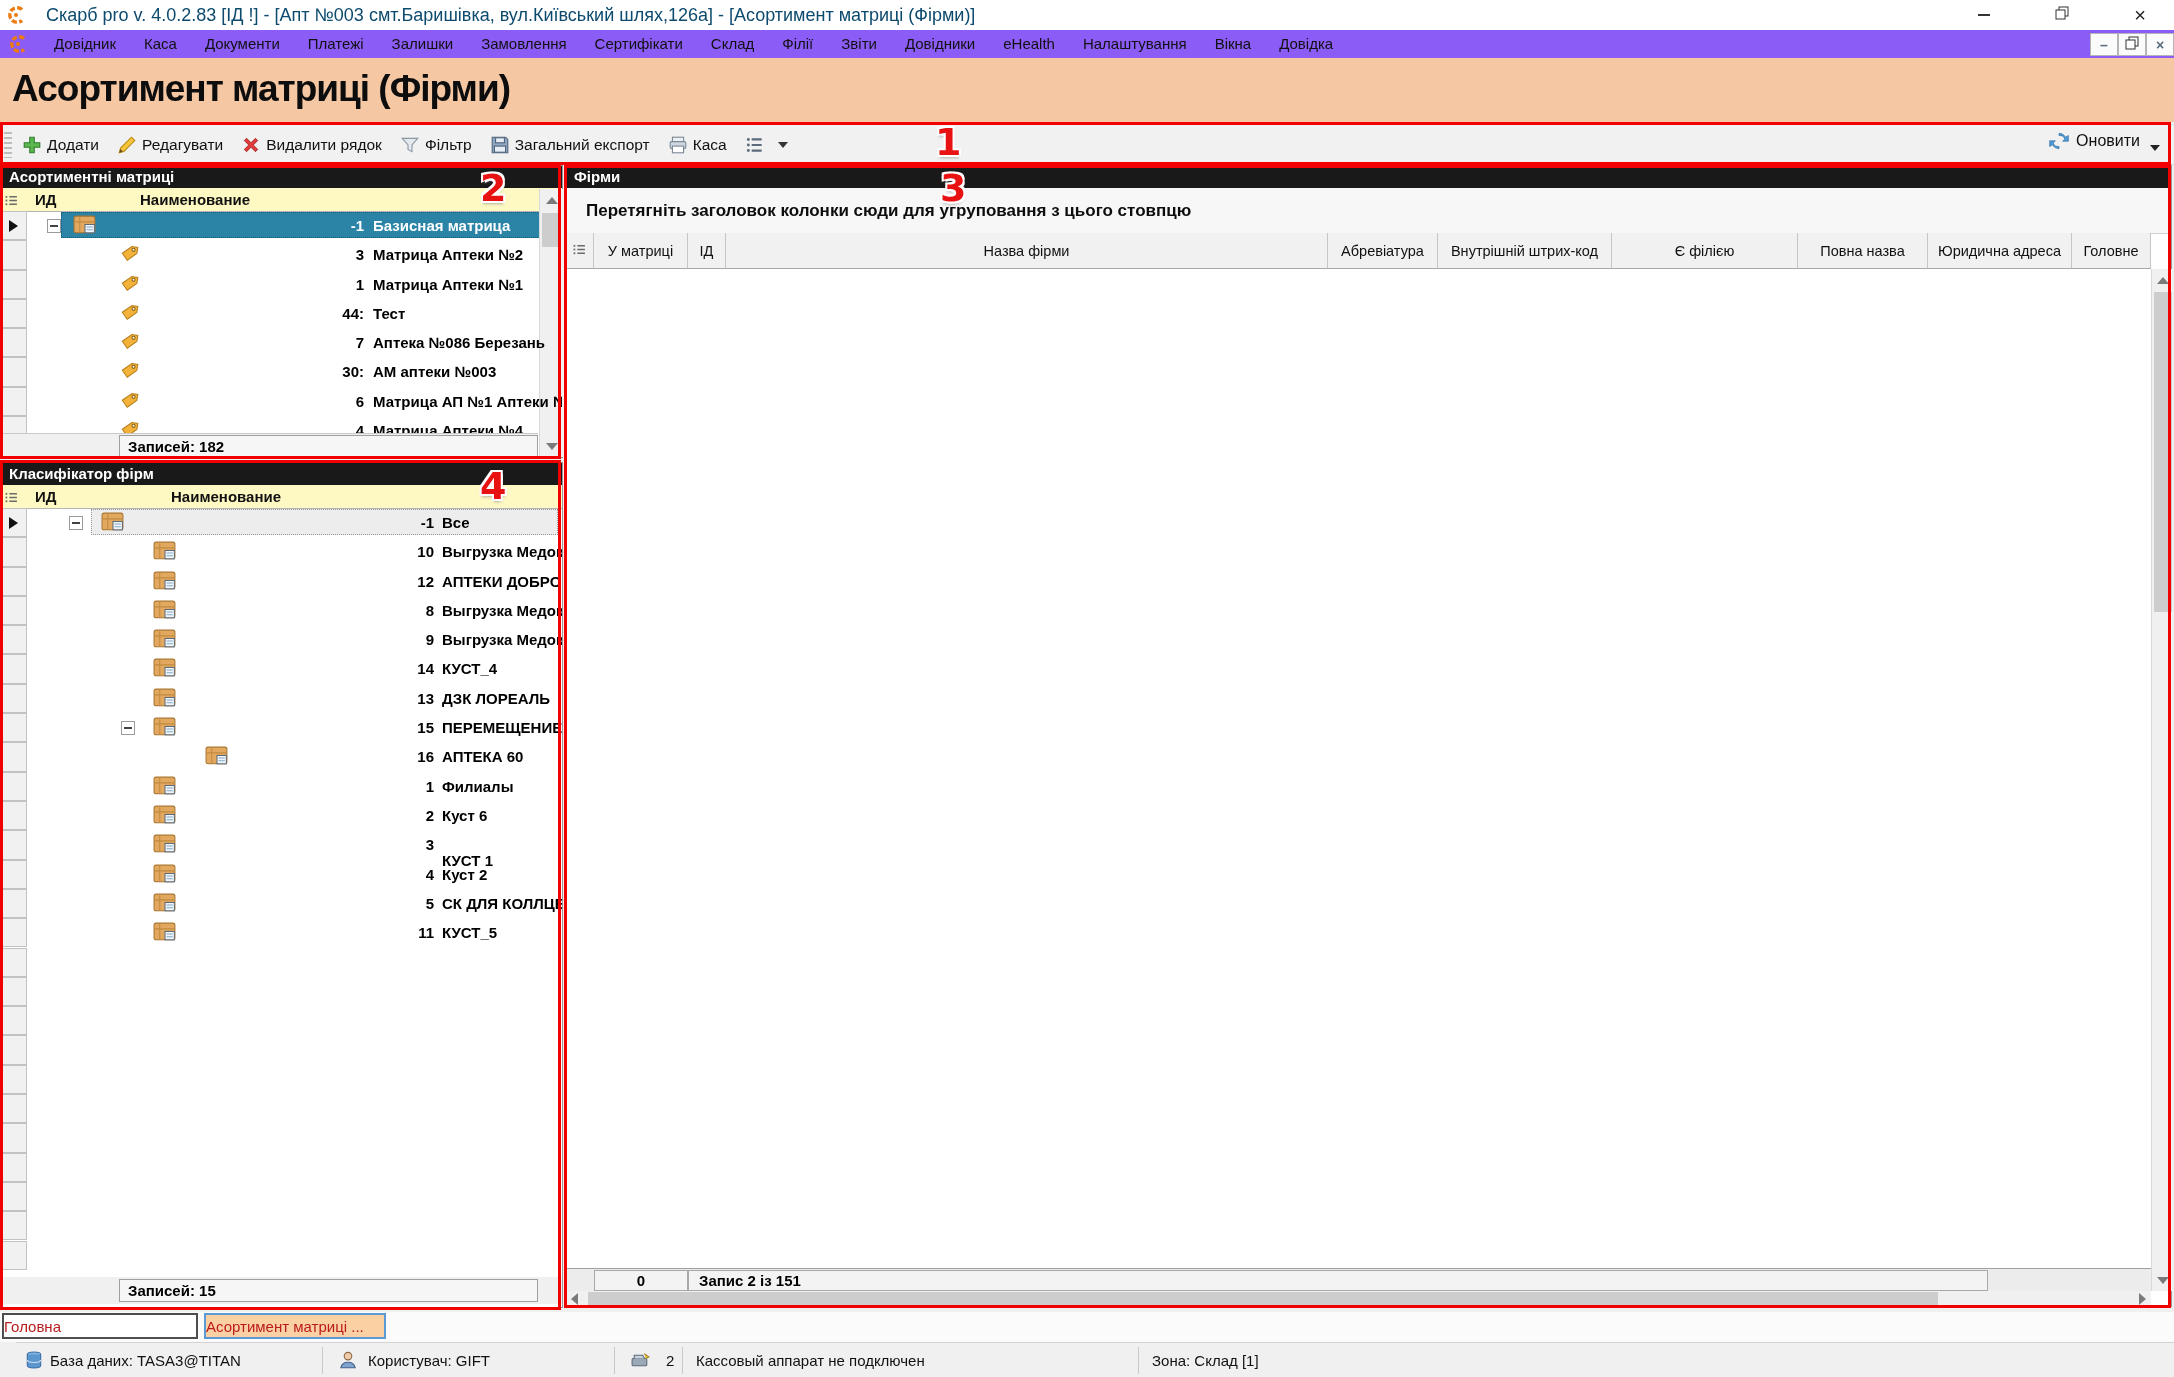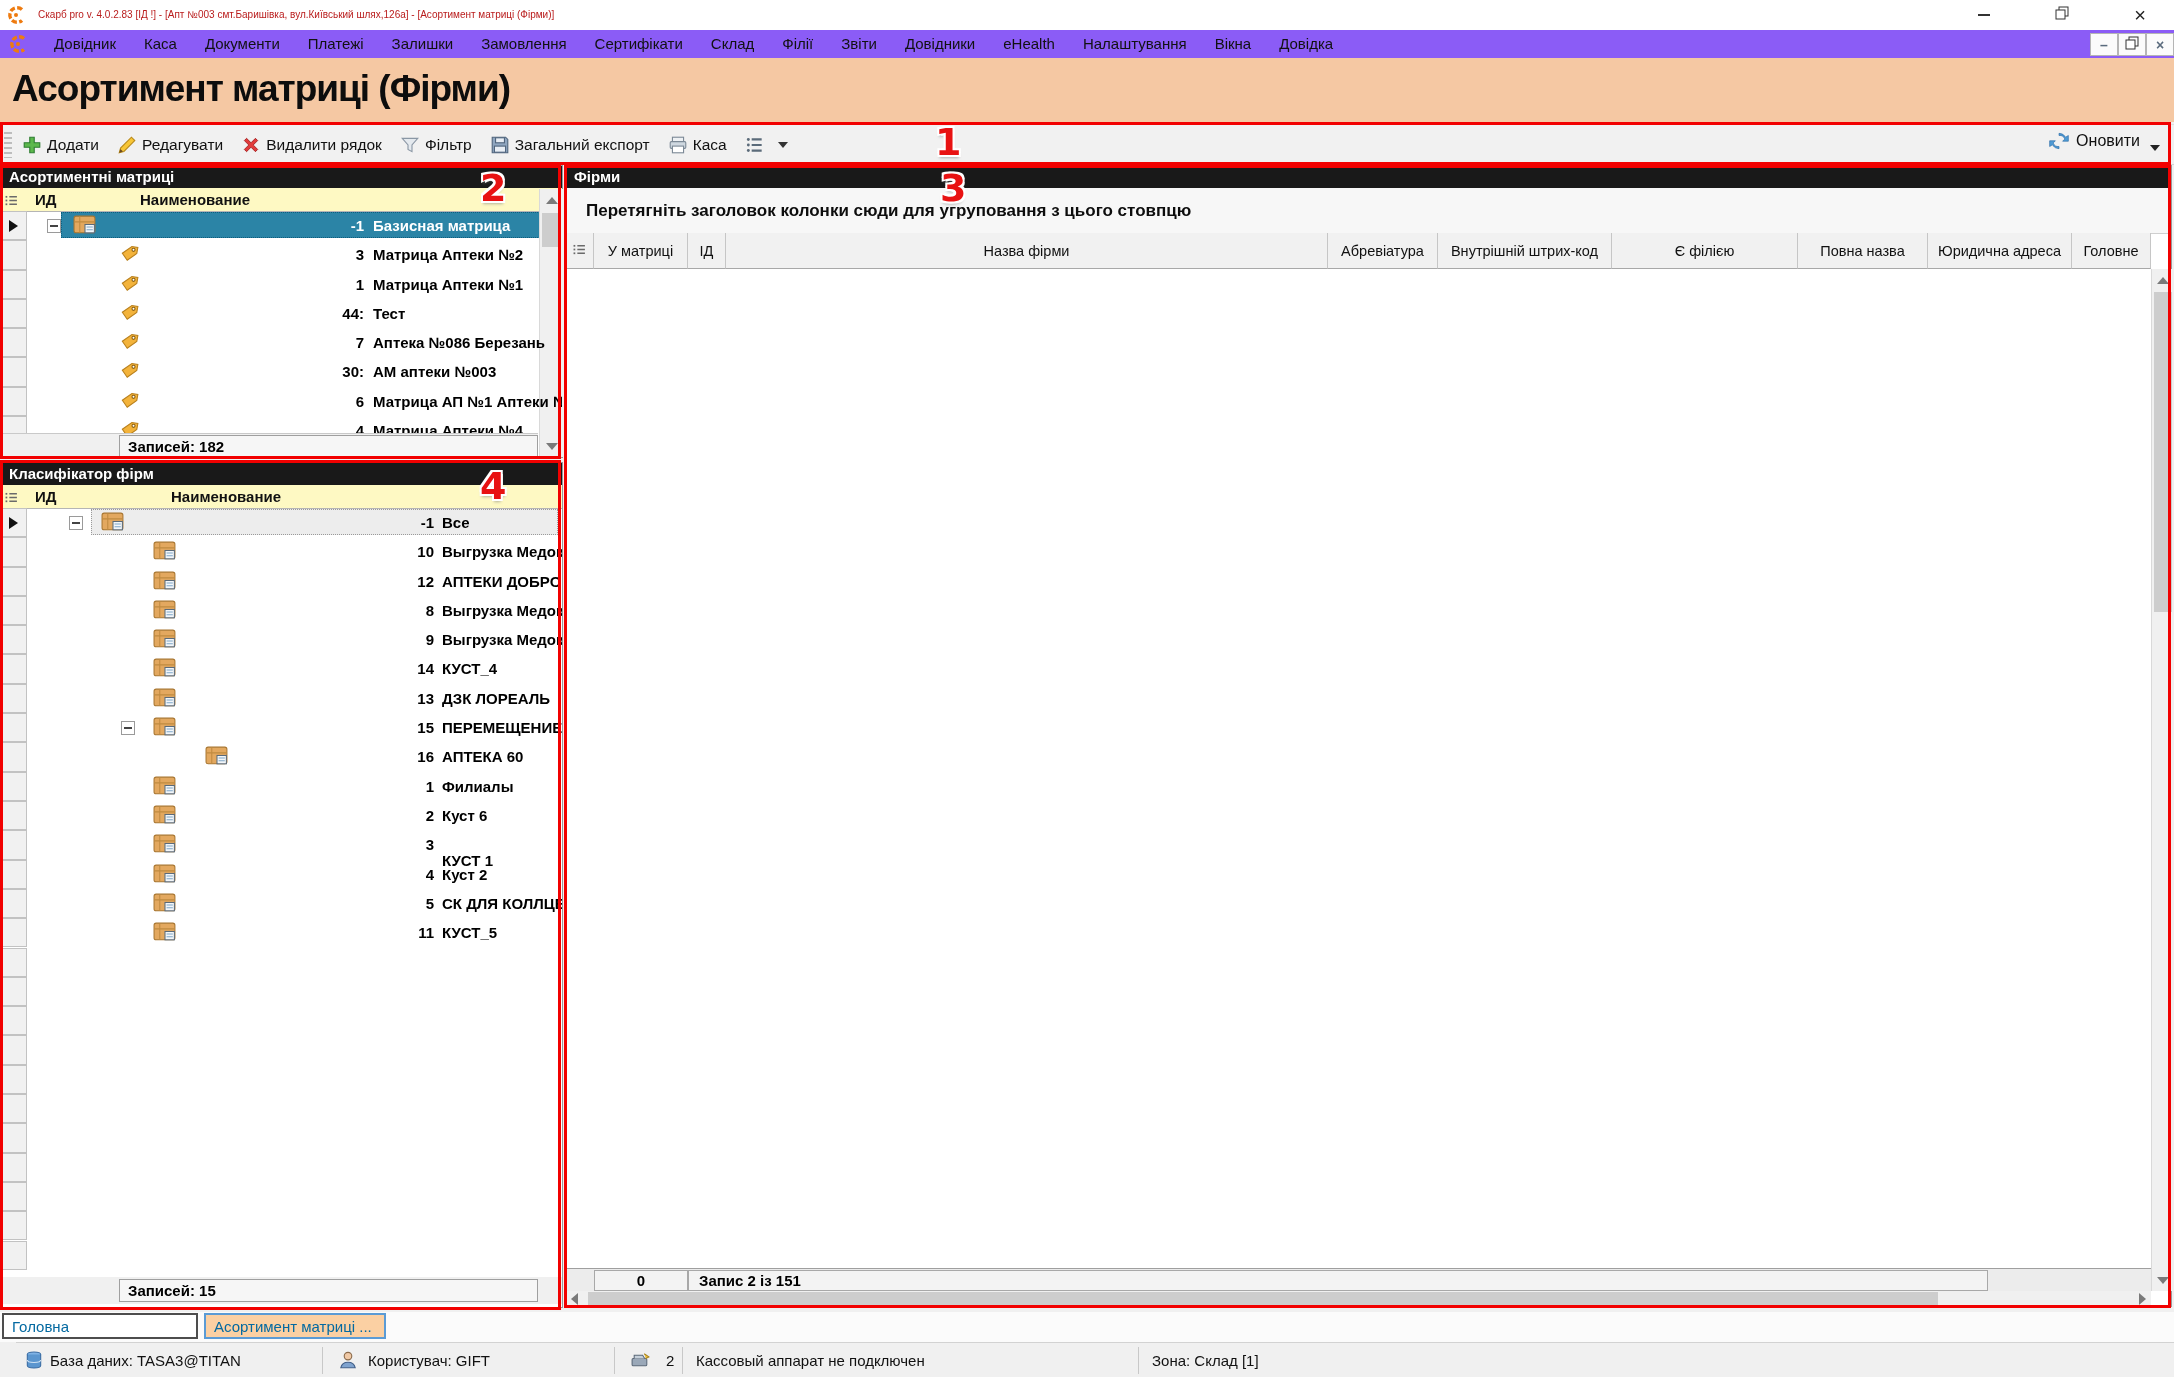--- a/index.html
+++ b/index.html
@@ -1,21 +1,21 @@
 <!DOCTYPE html>
 <html><head>
 <meta charset="utf-8">
 <style>
   html,body{margin:0;padding:0;width:2174px;height:1377px;overflow:hidden;
     font-family:"Liberation Sans","DejaVu Sans",sans-serif;background:#f0f0f0;position:relative;}
   .abs{position:absolute;}
   
   #titlebar{left:0;top:0;width:2174px;height:30px;background:#ffffff;}
   #titlebar .logo{left:6px;top:5px;width:20px;height:20px;}
-  #window-title{left:38px;top:0;height:30px;line-height:30px;font-size:10px;color:#b91c1c;white-space:nowrap;}
+  #window-title{left:46px;top:0;height:30px;line-height:30px;font-size:18px;color:#0c4a6e;white-space:nowrap;}
   .win-ctl{top:0;width:44px;height:30px;display:flex;align-items:center;justify-content:center;color:#222;}
   #btn-min-main{left:1962px;} #btn-restore-main{left:2040px;} #btn-close-main{left:2118px;font-size:20px;}
   .minbar{width:12px;height:2px;background:#333;}
   
   #menubar{left:0;top:30px;width:2174px;height:28px;background:#8b5cf6;display:flex;align-items:center;}
   #menubar .logo{left:8px;top:4px;width:20px;height:20px;position:absolute;}
   #menu-items{margin-left:40px;display:flex;}
   .menu-item{font-size:15px;color:#111;padding:0 14px;line-height:28px;cursor:default;}
   .mdi-ctl{top:33px;width:26px;height:21px;background:#fbfbfb;border:1px solid #b5b5b5;
     display:flex;align-items:center;justify-content:center;color:#5a6b7d;font-weight:bold;font-size:14px;}
@@ -80,21 +80,21 @@
   #ffooter{position:absolute;left:0;top:1102px;width:1585px;height:23px;background:#ececec;border-top:1px solid #9f9f9f;}
   #ffooter .cell0{position:absolute;left:28px;top:1px;width:94px;height:21px;background:#f3f3f3;border:1px solid #a8a8a8;
     box-sizing:border-box;font-size:15px;font-weight:bold;text-align:center;line-height:19px;}
   #ffooter .cellmsg{position:absolute;left:122px;top:1px;width:1300px;height:21px;background:#f3f3f3;border:1px solid #a8a8a8;
     box-sizing:border-box;font-size:15px;font-weight:bold;line-height:19px;padding-left:10px;}
   #fhscroll{position:absolute;left:0;top:1125px;width:1585px;height:16px;background:#f0f0f0;}
   #fhscroll .hthumb{position:absolute;left:22px;top:1px;width:1350px;height:14px;background:#cdcdcd;}
   #fvscroll{left:1585px;top:103px;width:22px;height:1022px;}
   
   #tabbar{left:0;top:1312px;width:2174px;height:30px;background:#fbfbfb;}
-  .tab{position:absolute;top:1px;height:26px;box-sizing:border-box;font-size:15px;line-height:23px;padding-left:8px;color:#0369a1;white-space:nowrap;overflow:hidden;}
+  .tab{position:absolute;top:1px;height:26px;box-sizing:border-box;font-size:15px;line-height:23px;color:#b91c1c;white-space:nowrap;overflow:hidden;}
   
   #statusbar{left:16px;top:1342px;width:2174px;height:35px;background:#f0f0f0;border-top:1px solid #d2d2d2;}
   .st-icon{position:absolute;top:7px;width:20px;height:20px;}
   .st-text{position:absolute;top:0;height:35px;line-height:35px;font-size:15px;color:#111;white-space:nowrap;}
   .st-sep{position:absolute;top:4px;width:1px;height:27px;background:#c8c8c8;}
   
   .ann-box{position:absolute;border:3px solid #f20000;z-index:60;pointer-events:none;box-sizing:border-box;}
   .ann-label{position:absolute;z-index:61;color:#e81212;font-size:38px;font-weight:bold;font-family:"DejaVu Sans",sans-serif;
     text-shadow:-2px -2px 0 #fff,2px -2px 0 #fff,-2px 2px 0 #fff,2px 2px 0 #fff,0 3px 3px rgba(120,120,120,.55);pointer-events:none;}
 </style>

